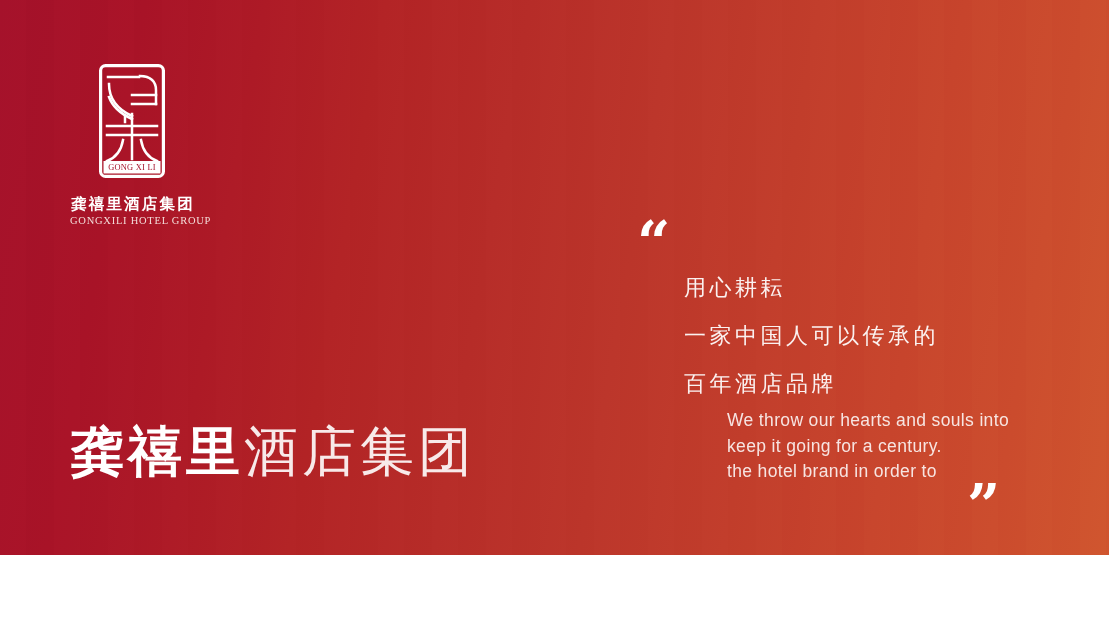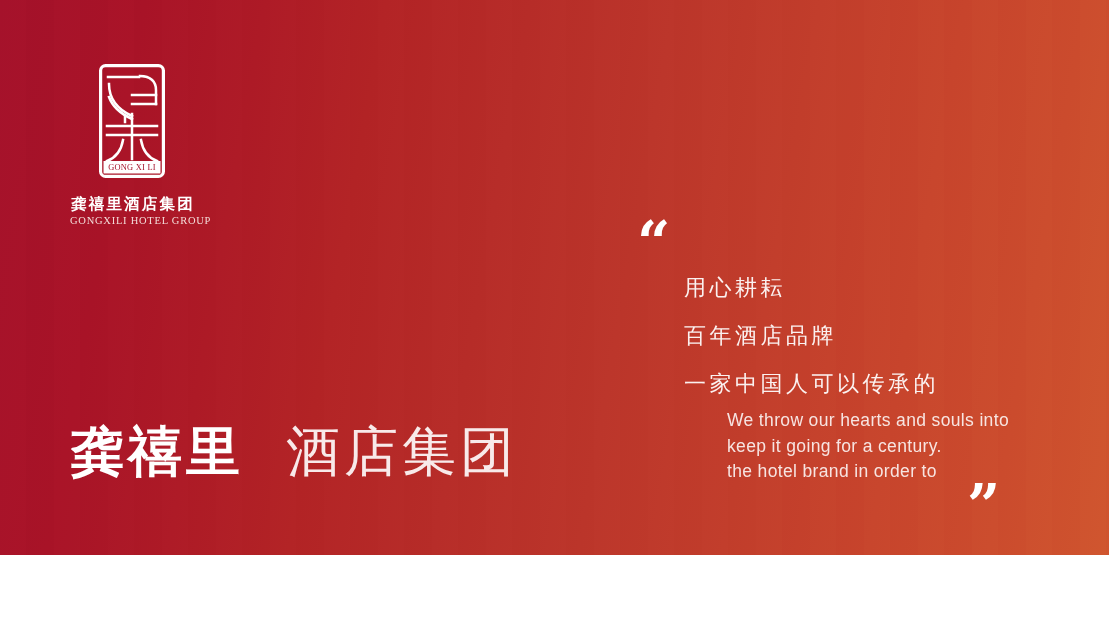--- a/index.html
+++ b/index.html
@@ -90,21 +90,20 @@
     white-space: nowrap;
   }
   .headline .strong {
     color: #ffffff;
     font-weight: 600;
     text-align: right;
   }
   .headline .light {
     color: rgba(255,255,255,0.90);
     font-weight: 300;
-    margin-left: 42px;
   }
 
   
   .quote-block {
     position: absolute;
     left: 637px;
     top: 214px;
     width: 400px;
     height: 320px;
   }
@@ -198,22 +197,22 @@
   <div class="headline">
     <span class="strong">龚禧里</span><span class="light">酒店集团</span>
   </div>
 
   <div class="quote-block">
 
     <div class="quote-mark quote-open">“</div>
 
     <div class="quote-cn">
       <div>用心耕耘</div>
+      <div>一家中国人可以传承的</div>
       <div>百年酒店品牌</div>
-      <div>一家中国人可以传承的</div>
     </div>
 
     <div class="quote-en">
       <div>We throw our hearts and souls into</div>
       <div>keep it going for a century.</div>
       <div>the hotel brand in order to</div>
     </div>
 
     <div class="quote-mark quote-close">”</div>
   </div>

